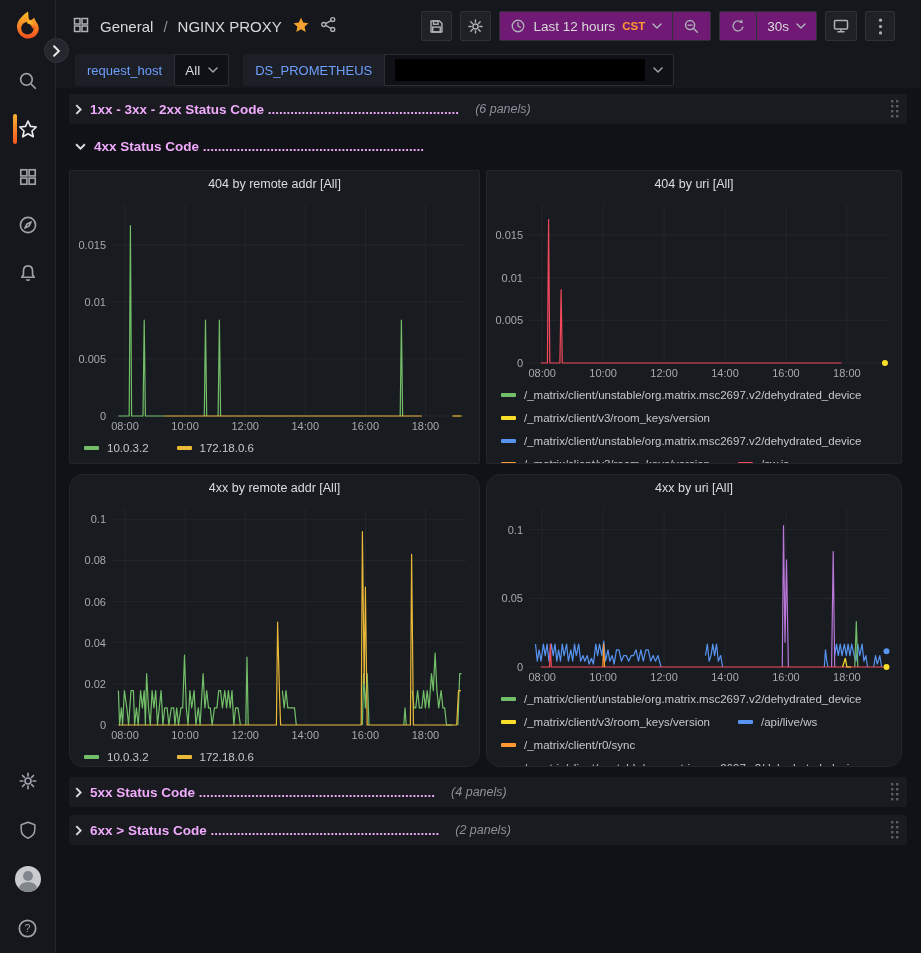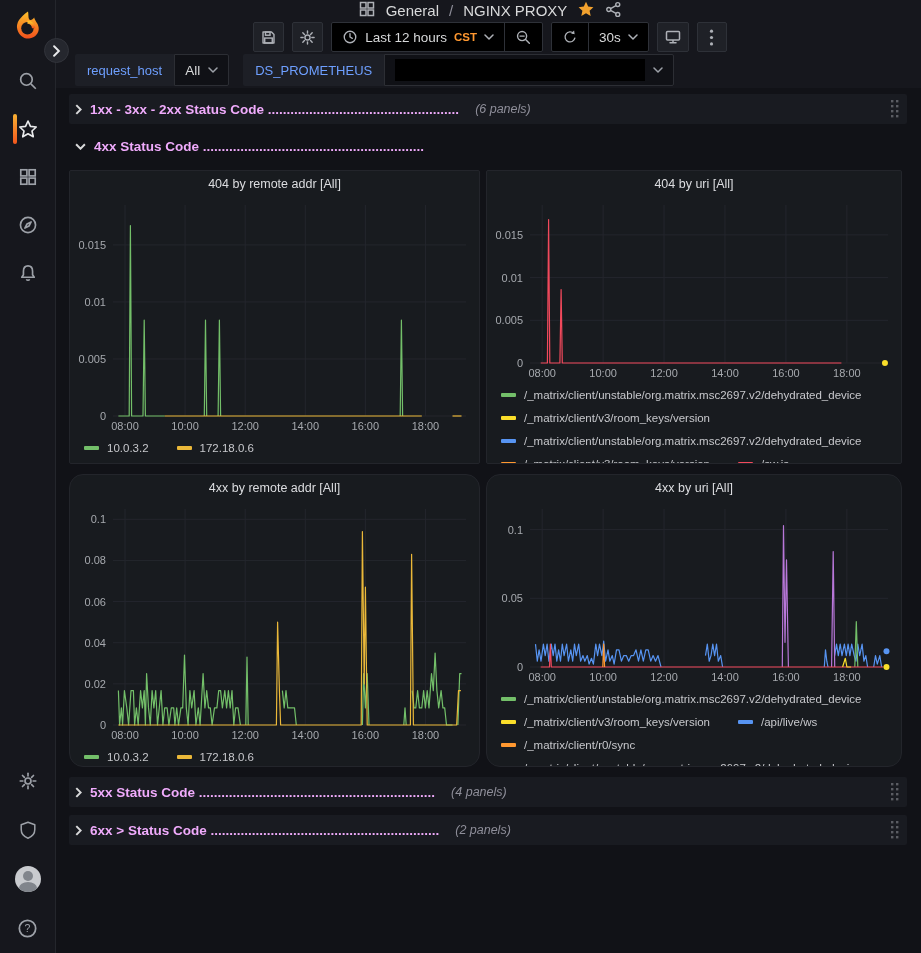--- a/index.html
+++ b/index.html
@@ -17,28 +17,28 @@
   .active-bar { position:absolute; left:13px; top:0; width:4px; height:30px; border-radius:2px; background:linear-gradient(#f8b133,#f2561d); }
   .side-bottom { margin-top:auto; display:flex; flex-direction:column; align-items:center; gap:19px; }
   .avatar-circle { width:26px; height:26px; border-radius:50%; background:#c9cbcf; position:relative; overflow:hidden; }
   .avatar-circle .head { position:absolute; left:8px; top:5px; width:10px; height:10px; border-radius:50%; background:#81858c; }
   .avatar-circle .bodyp { position:absolute; left:4px; top:16px; width:18px; height:12px; border-radius:50%; background:#81858c; }
 
   .expand-btn { position:absolute; left:44px; top:38px; width:25px; height:25px; border-radius:50%; background:#25272e; border:1px solid #32343b; z-index:5; cursor:pointer; display:flex; align-items:center; justify-content:center; }
 
   
   .main { flex:1; display:flex; flex-direction:column; min-width:0; }
-  .topbar { height:52px; background:#16171d; display:flex; align-items:center; justify-content:space-between; padding:0 13px 0 16px;flex-direction:column; }
+  .topbar { height:52px; background:#16171d; display:flex; align-items:center; justify-content:space-between; padding:0 26px 0 16px; }
   .crumbs { display:flex; align-items:center; gap:10px; font-size:15px; }
   .crumbs a { color:#d8d9da; text-decoration:none; cursor:pointer; }
   .crumbs .sep { color:#8e8e99; }
   .icon-btn { height:30px; min-width:30px; background:#1f2127; border:1px solid #2e3138; border-radius:2px; color:#c7c8cc; display:flex; align-items:center; justify-content:center; cursor:pointer; padding:0 6px; }
   .icon-btn svg, .crumbs svg { stroke:#aeb1b7; fill:none; stroke-width:1.5; }
   .actions { display:flex; align-items:center; gap:8px; }
-  .group { display:flex; align-items:stretch; height:30px; border:1px solid #2e3138; border-radius:2px; background:#000000; overflow:hidden; }
+  .group { display:flex; align-items:stretch; height:30px; border:1px solid #2e3138; border-radius:2px; background:#701a75; overflow:hidden; }
   .group button { background:none; border:none; color:#d8d9da; display:flex; align-items:center; gap:7px; padding:0 10px; cursor:pointer; font-size:13.5px; font-family:inherit; }
   .group button + button { border-left:1px solid #2e3138; }
   .group svg { stroke:#aeb1b7; fill:none; stroke-width:1.5; }
   .tz { color:#ff9830; font-size:11.5px; font-weight:700; }
 
   
   .submenu { height:36px; background:#16171d; display:flex; align-items:center; gap:14px; padding:0 14px 0 19px; }
   .var { display:flex; align-items:stretch; height:32px; }
   .var-label { display:flex; align-items:center; padding:0 12px; background:#1d1f26; color:#6e9fff; font-size:13px; font-weight:500; border-radius:2px 0 0 2px; }
   .var-select { display:flex; align-items:center; gap:8px; padding:0 10px; background:#101116; border:1px solid #2c2e34; color:#d8d9da; font-size:13.5px; cursor:pointer; min-width:48px; border-radius:0 2px 2px 0; position:relative; }

